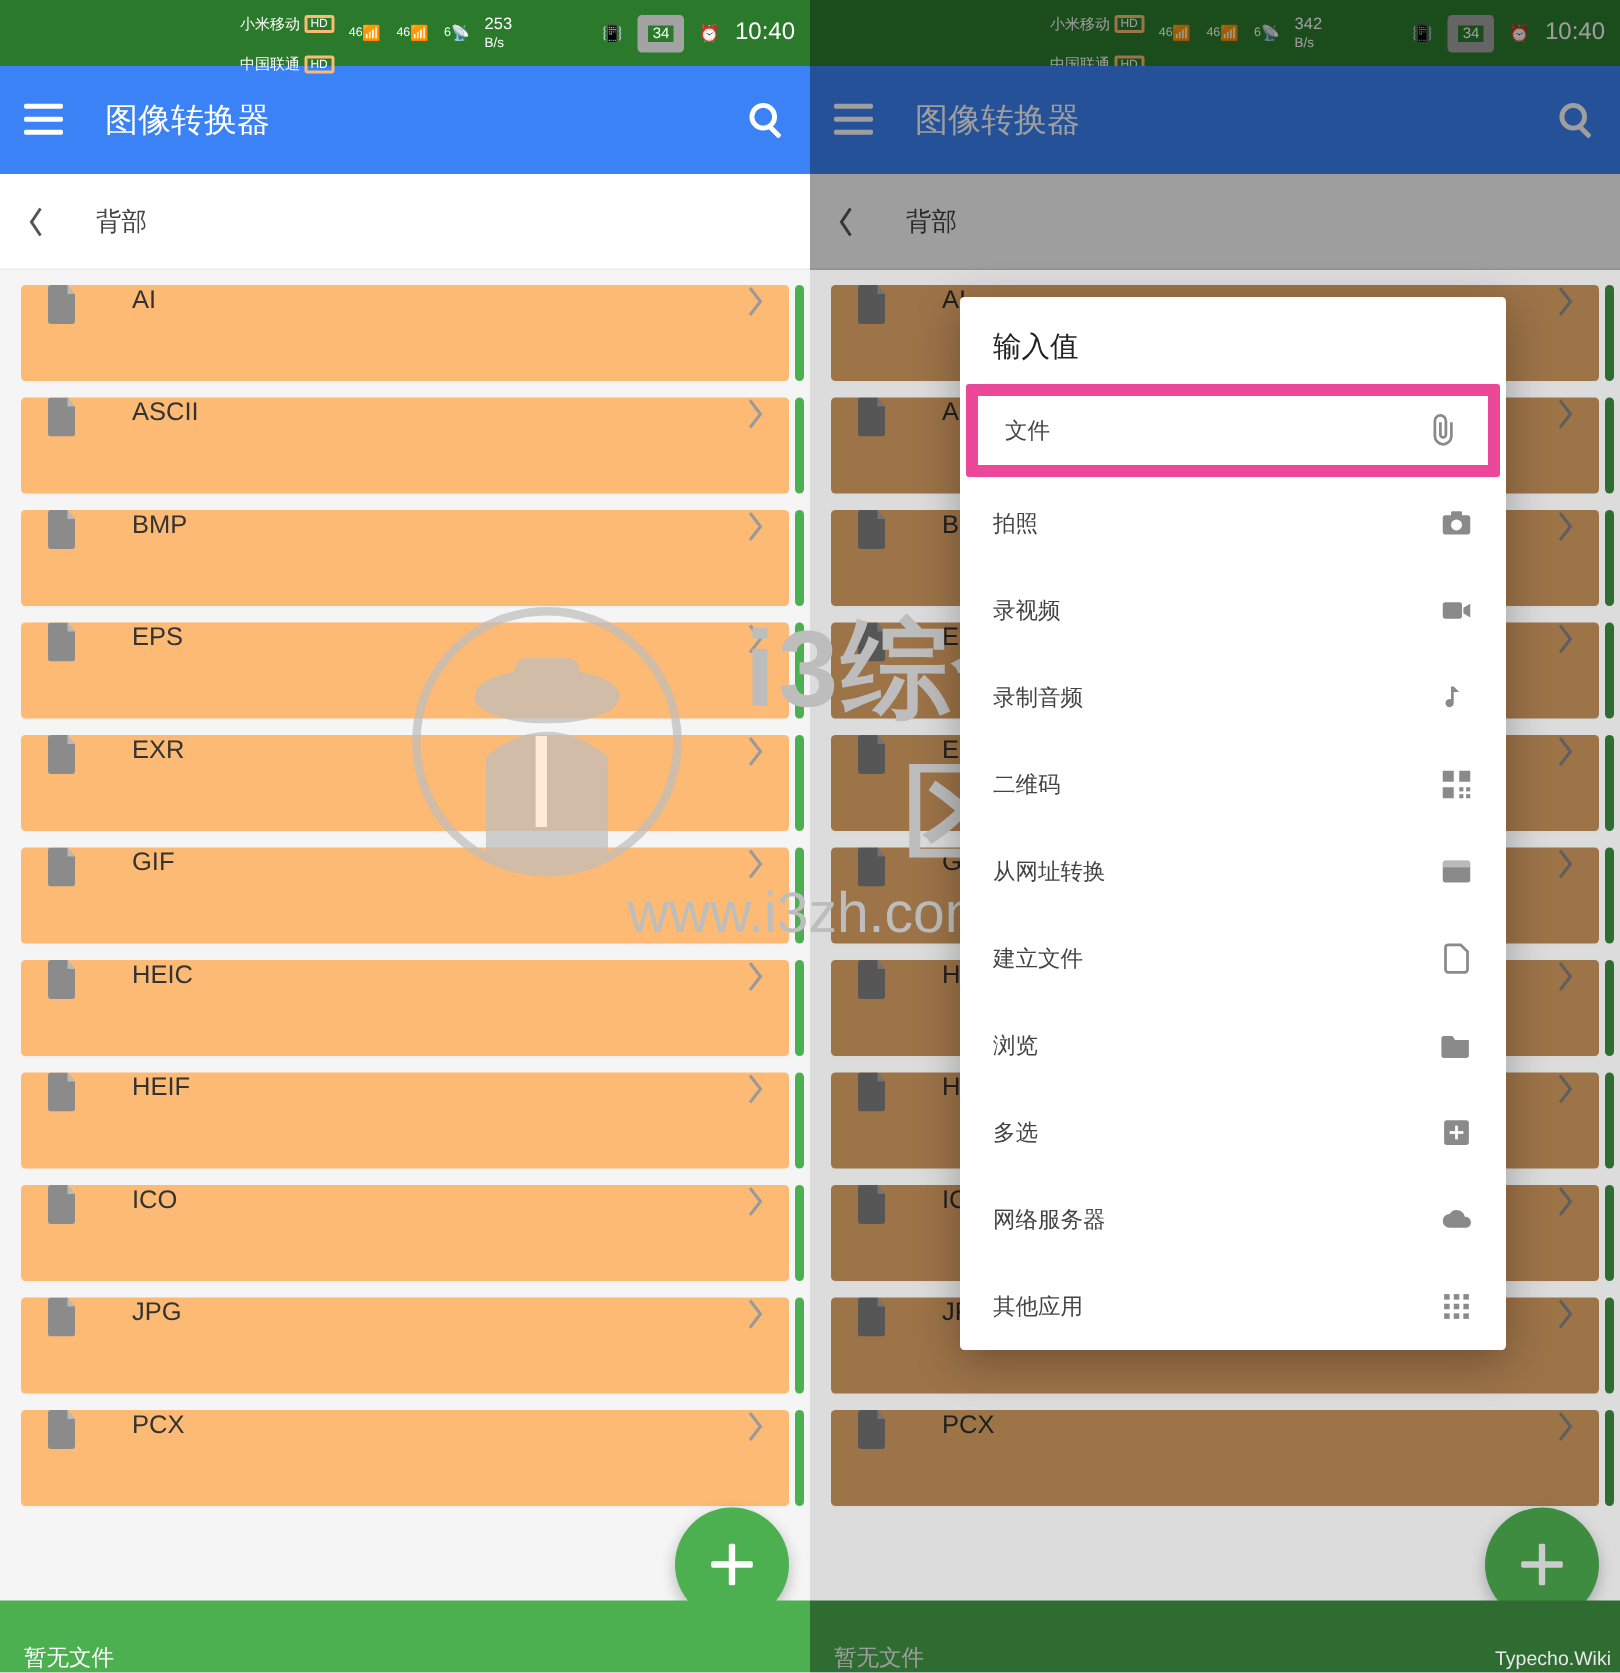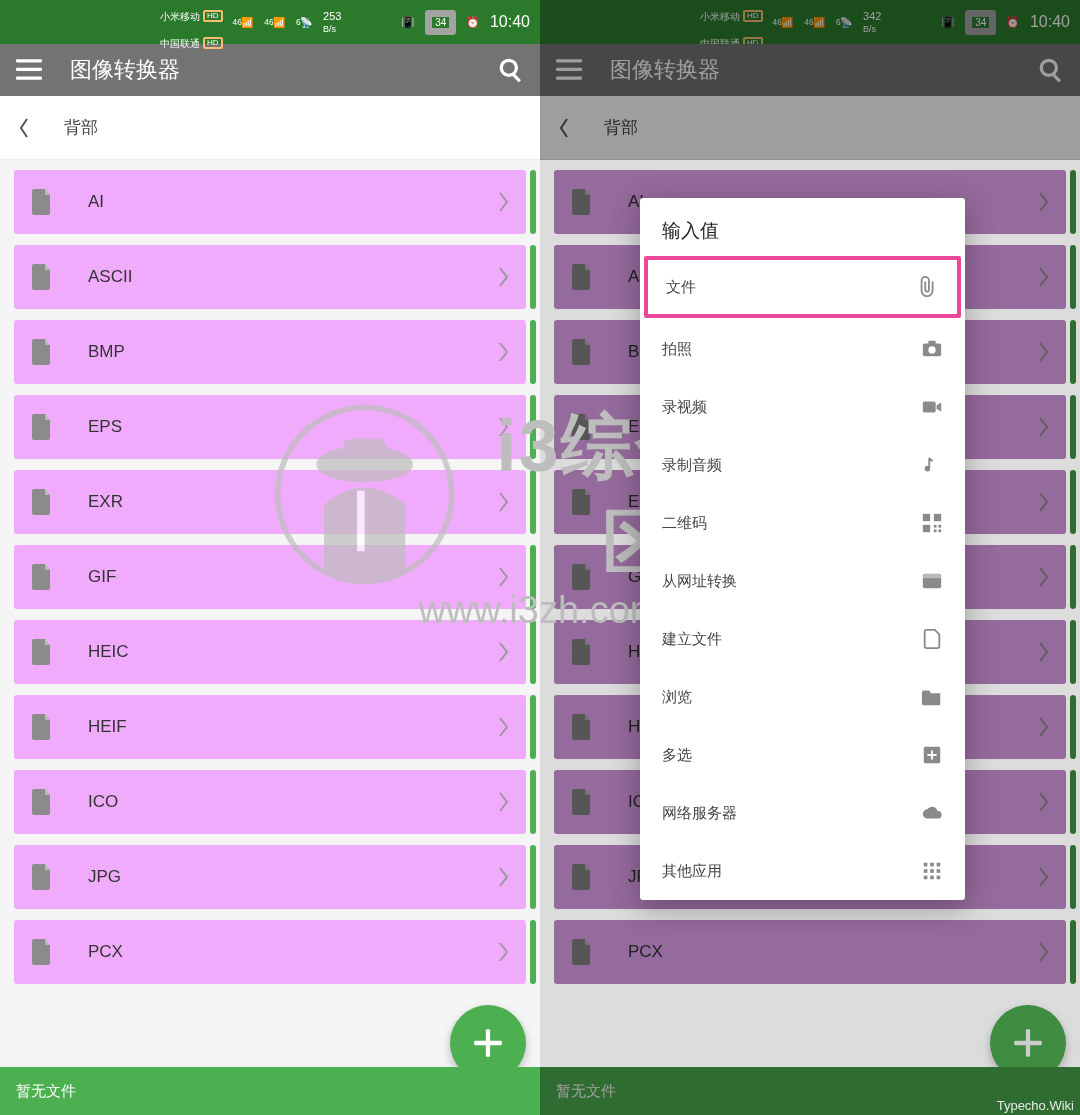--- a/index.html
+++ b/index.html
@@ -10,61 +10,61 @@
 
 .statusbar { height: 44px; background: #2b7a2b; color: #fff; display: flex; align-items: center; justify-content: flex-end; padding: 0 10px; font-size: 11px; gap: 10px; }
 .statusbar .carrier { line-height: 1.1; font-size: 10px; }
 .statusbar .carrier .line { display: flex; align-items: center; gap: 3px; margin-top: 15px; }
 .statusbar .hd { font-size: 8px; border: 2px solid #fdba74; border-radius: 2px; padding: 0 2px; line-height: 1; }
 .statusbar .sig { font-size: 10px; display: flex; align-items: flex-start; }
 .statusbar .batt { border: 7px solid #a3a3a3; border-radius: 3px; padding: 0 3px; font-size: 10px; }
 .statusbar .time { font-size: 16px; font-weight: 500; }
 
 
-.header { height: 52px; background: #737373; color: #fff; display: flex; align-items: center; padding: 0 16px; gap: 28px; }
+.header { height: 72px; background: #3b82f6; color: #fff; display: flex; align-items: center; padding: 0 16px; gap: 28px; }
 .header .menu-icon, .header .search-icon { width: 26px; height: 26px; }
 .header .title { flex: 1; font-size: 22px; font-weight: 500; }
 
 
 .subnav { height: 64px; background: #fff; display: flex; align-items: center; padding: 0 18px; border-bottom: 1px solid #ececec; color: #444; gap: 34px; }
 .subnav .back-icon { width: 12px; height: 22px; display: flex; align-items: center; justify-content: center; }
 .subnav .label { font-size: 17px; }
 
 
 .list { padding: 10px 14px 80px; display: flex; flex-direction: column; gap: 11px; }
-.card { background: #f0abfc; border-radius: 3px; height: 64px; display: flex; align-items: center; padding: 0 16px 0 16px; position: relative; box-shadow: 0 1px 1px rgba(0,0,0,0.02); }
+.card { background: #fdba74; border-radius: 3px; height: 64px; display: flex; align-items: flex-start; padding: 0 16px 0 16px; position: relative; box-shadow: 0 1px 1px rgba(0,0,0,0.02); }
 .card .file-icon { width: 22px; height: 26px; margin-right: 36px; }
 .card .label { flex: 1; font-size: 17px; color: #333; }
 .card .chev { width: 12px; color: #999; }
 .card .accent { position: absolute; right: -10px; top: 0; bottom: 0; width: 6px; background: #4caf50; border-radius: 3px; }
 
 
 .fab { position: absolute; right: 14px; bottom: 34px; width: 76px; height: 76px; border-radius: 50%; background: #4caf50; display: flex; align-items: center; justify-content: center; box-shadow: 0 4px 10px rgba(0,0,0,0.25); }
 .fab svg { width: 32px; height: 32px; }
 
 
-.bottombar { position: absolute; left: 0; right: 0; bottom: 0; height: 48px; background: #4caf50; color: #fff; display: flex; align-items: center; padding: 0 16px; font-size: 15px; }
+.bottombar { position: absolute; left: 0; right: 0; bottom: 0; height: 48px; background: #4caf50; color: #fff; display: flex; align-items: flex-end; padding: 0 16px; font-size: 15px; }
 
 
 .panel.dimmed .header,
 .panel.dimmed .subnav,
 .panel.dimmed .list,
 .panel.dimmed .bottombar,
 .panel.dimmed .statusbar { filter: brightness(0.62); }
 .panel.dimmed .fab { filter: brightness(0.8); }
 .panel.dimmed { background: #dcdcdc; }
 .overlay { position: absolute; inset: 0; background: rgba(0,0,0,0); }
 
-.dialog { position: absolute; left: 100px; top: 198px; width: 325px; background: #fff; border-radius: 3px; box-shadow: 0 8px 30px rgba(0,0,0,0.3); z-index: 10; }
+.dialog { position: absolute; left: 100px; top: 198px; width: 364px; background: #fff; border-radius: 3px; box-shadow: 0 8px 30px rgba(0,0,0,0.3); z-index: 10; }
 .dialog .dtitle { padding: 20px 22px 12px; font-size: 19px; font-weight: 500; color: #222; }
 .dialog .dlist { display: flex; flex-direction: column; }
 .dialog .drow { height: 58px; display: flex; align-items: center; padding: 0 22px; gap: 14px; }
 .dialog .drow .dlabel { flex: 1; font-size: 15px; color: #444; }
 .dialog .drow .dicon { width: 22px; height: 22px; color: #8a8a8a; display:flex; align-items:center; justify-content:center; }
-.dialog .drow.highlight { border: 4px solid #ec4899; border-radius: 2px; height: 62px; margin: 0 4px 2px; padding: 0 18px; }
+.dialog .drow.highlight { border: 8px solid #ec4899; border-radius: 2px; height: 62px; margin: 0 4px 2px; padding: 0 18px; }
 
 
 .watermark { position: absolute; left: 50%; top: 46%; transform: translate(-50%,-50%); text-align: center; color: #bdbdbd; pointer-events: none; z-index: 5; }
 .watermark .big { font-size: 72px; font-weight: 700; letter-spacing: 2px; display:flex; align-items:center; gap:10px; justify-content:center;}
 .watermark .url { font-size: 38px; margin-top: -6px; }
 .watermark svg { width: 200px; height: 200px; opacity: 0.7; }
 
 .footer-cred { position: absolute; right: 6px; bottom: 2px; font-size: 13px; color: #e8e8e8; z-index:20; }
 
 

